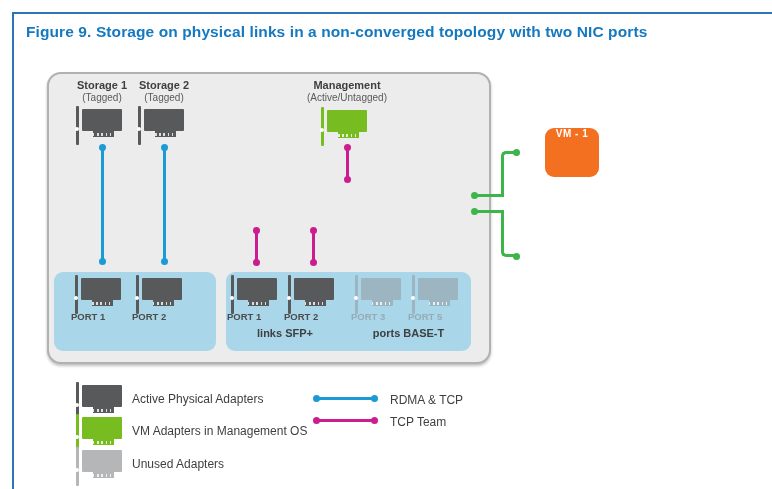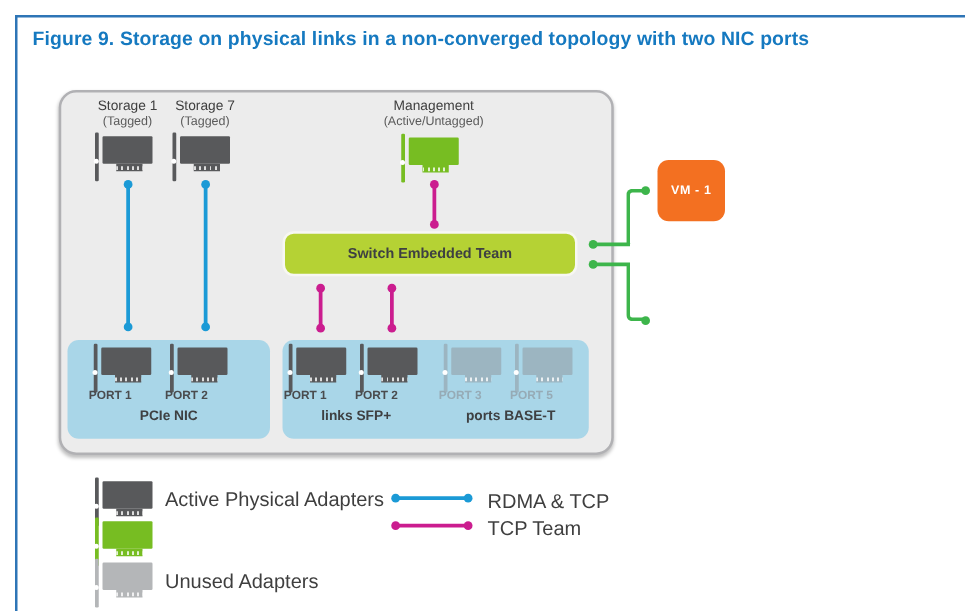--- a/index.html
+++ b/index.html
@@ -11,21 +11,21 @@
   }
   .title {
     position:absolute; left:12px; top:9px;
     font-size:15.5px; font-weight:bold; color:#1579c0; letter-spacing:0.1px;
   }
   .canvas {
     position:absolute; left:33px; top:58px; width:440px; height:288px;
     background:#ececec; border:2px solid #b1b1b4; border-radius:14px;
     box-shadow:0 2px 3px rgba(0,0,0,0.25);
   }
-  .lbl-b { position:absolute; text-align:center; font-size:11px; font-weight:normal; color:#3f3f3f; }
+  .lbl-b { position:absolute; text-align:center; font-size:11px; font-weight:bold; color:#3f3f3f; }
   .lbl-s { position:absolute; text-align:center; font-size:10px; color:#5a5a5a; }
   
   .adapter { position:absolute; width:46px; height:34px; }
   .adapter .bracket { position:absolute; left:0; top:-3px; width:3px; height:39px; background:var(--c); border-radius:1px; }
   .adapter .notch { position:absolute; left:-1px; top:18px; width:4px; height:4px; background:#fff; border-radius:50%; z-index:2; }
   .adapter .body { position:absolute; left:6px; top:0; width:40px; height:22px; background:var(--c); border-radius:1px; }
   .adapter .conn { position:absolute; left:17px; top:22px; width:21px; height:6px; background:var(--c);
     background-image:repeating-linear-gradient(90deg, rgba(255,255,255,0.8) 0 1.5px, transparent 1.5px 4.2px);
     background-size:100% 3px; background-position:0 2px; background-repeat:no-repeat; }
   .vline { position:absolute; width:3px; }
@@ -38,48 +38,48 @@
     position:absolute; left:212px; top:171px; width:236px; height:36px;
     background:#b5d234; border:2px solid #f7f7f2; border-radius:9px;
     display:flex; align-items:center; justify-content:center;
     font-size:11.5px; font-weight:bold; color:#3e4042; box-sizing:border-box;
   }
   .nic-box { position:absolute; top:258px; height:79px; background:#a9d6e8; border-radius:9px; }
   .port-lbl { position:absolute; top:297px; width:60px; font-size:9.5px; font-weight:bold; color:#4a4c4e; }
   .port-lbl.unused { color:#96abb6; }
   .group-title { position:absolute; top:313px; text-align:center; font-size:11px; font-weight:bold; color:#3e4042; }
   .vm-box {
-    position:absolute; left:512px; width:54px; height:49px; background:#f37021; border-radius:9px;
-    display:flex; align-items:center; justify-content:center;
+    position:absolute; left:531px; width:54px; height:49px; background:#f37021; border-radius:9px;
+    display:flex; justify-content:center;
     color:#fff; font-size:10px; font-weight:bold; letter-spacing:0.5px;
   }
   .elbow-up {
     position:absolute; left:487px; top:137px; width:17px; height:44px;
     border-left:3px solid #3db54b; border-top:3px solid #3db54b;
     border-top-left-radius:5px; box-sizing:border-box;
   }
   .elbow-down {
     position:absolute; left:487px; top:198px; width:17px; height:45px;
     border-left:3px solid #3db54b; border-bottom:3px solid #3db54b;
     border-bottom-left-radius:5px; box-sizing:border-box;
   }
-  .legend-lbl { position:absolute; font-size:16px; color:#3f3f3f; }
+  .legend-lbl { position:absolute; font-size:12px; color:#3f3f3f; }
 </style>
 </head>
 <body>
 
 <div class="frame">
 
   <div class="title">Figure 9. Storage on physical links in a non-converged topology with two NIC ports</div>
 
   <div class="canvas"></div>
 
   <div class="lbl-b" style="left:50px; top:65px; width:76px;">Storage 1</div>
   <div class="lbl-s" style="left:50px; top:78px; width:76px;">(Tagged)</div>
-  <div class="lbl-b" style="left:112px; top:65px; width:76px;">Storage 7</div>
+  <div class="lbl-b" style="left:112px; top:65px; width:76px;">Storage 2</div>
   <div class="lbl-s" style="left:112px; top:78px; width:76px;">(Tagged)</div>
   <div class="lbl-b" style="left:273px; top:65px; width:120px;">Management</div>
   <div class="lbl-s" style="left:273px; top:78px; width:120px;">(Active/Untagged)</div>
 
   <div class="adapter" style="left:62px; top:95px; --c:#58595b;">
     <span class="bracket"></span>
       <span class="notch"></span>
     <span class="body"></span>
       <span class="conn"></span>
   </div>
@@ -100,23 +100,20 @@
   <div class="dot blue" style="left:84.5px; top:129.5px;"></div>
   <div class="dot blue" style="left:84.5px; top:243.5px;"></div>
   <div class="vline blue" style="left:148.5px; top:133px; height:115px;"></div>
   <div class="dot blue" style="left:146.5px; top:129.5px;"></div>
   <div class="dot blue" style="left:146.5px; top:243.5px;"></div>
 
   <div class="vline mag" style="left:331.5px; top:132px; height:34px;"></div>
   <div class="dot mag" style="left:329.5px; top:129.5px;"></div>
   <div class="dot mag" style="left:329.5px; top:161.5px;"></div>
 
-  <div class="set-box">
-    <span>Switch Embedded Team</span>
-  </div>
 
   <div class="vline mag" style="left:240.5px; top:215px; height:33px;"></div>
   <div class="dot mag" style="left:238.5px; top:212.5px;"></div>
   <div class="dot mag" style="left:238.5px; top:244.5px;"></div>
   <div class="vline mag" style="left:297.5px; top:215px; height:33px;"></div>
   <div class="dot mag" style="left:295.5px; top:212.5px;"></div>
   <div class="dot mag" style="left:295.5px; top:244.5px;"></div>
 
   <div class="nic-box" style="left:40px; width:162px;"></div>
   <div class="nic-box" style="left:212px; width:245px;"></div>
@@ -128,21 +125,20 @@
       <span class="conn"></span>
   </div>
   <div class="adapter" style="left:122px; top:264px; --c:#58595b;">
     <span class="bracket"></span>
       <span class="notch"></span>
     <span class="body"></span>
       <span class="conn"></span>
   </div>
   <div class="port-lbl" style="left:57px;">PORT 1</div>
   <div class="port-lbl" style="left:118px;">PORT 2</div>
-  <div class="group-title" style="left:40px; width:162px;">PCIe NIC</div>
 
   <div class="adapter" style="left:217px; top:264px; --c:#58595b;">
     <span class="bracket"></span>
       <span class="notch"></span>
     <span class="body"></span>
       <span class="conn"></span>
   </div>
   <div class="adapter" style="left:274px; top:264px; --c:#58595b;">
     <span class="bracket"></span>
       <span class="notch"></span>
@@ -189,20 +185,21 @@
       <span class="conn"></span>
   </div>
   <div class="legend-lbl" style="left:118px; top:378px;">Active Physical Adapters</div>
 
   <div class="adapter" style="left:62px; top:403px; --c:#77bd22;">
     <span class="bracket"></span>
       <span class="notch"></span>
     <span class="body"></span>
       <span class="conn"></span>
   </div>
+  <div class="legend-lbl" style="left:118px; top:410px;">VM Adapters in Management OS</div>
 
   <div class="adapter" style="left:62px; top:436px; --c:#b4b6b8;">
     <span class="bracket"></span>
       <span class="notch"></span>
     <span class="body"></span>
       <span class="conn"></span>
   </div>
   <div class="legend-lbl" style="left:118px; top:443px;">Unused Adapters</div>
 
   <div class="hline blue" style="left:301px; top:383px; width:60px;"></div>

